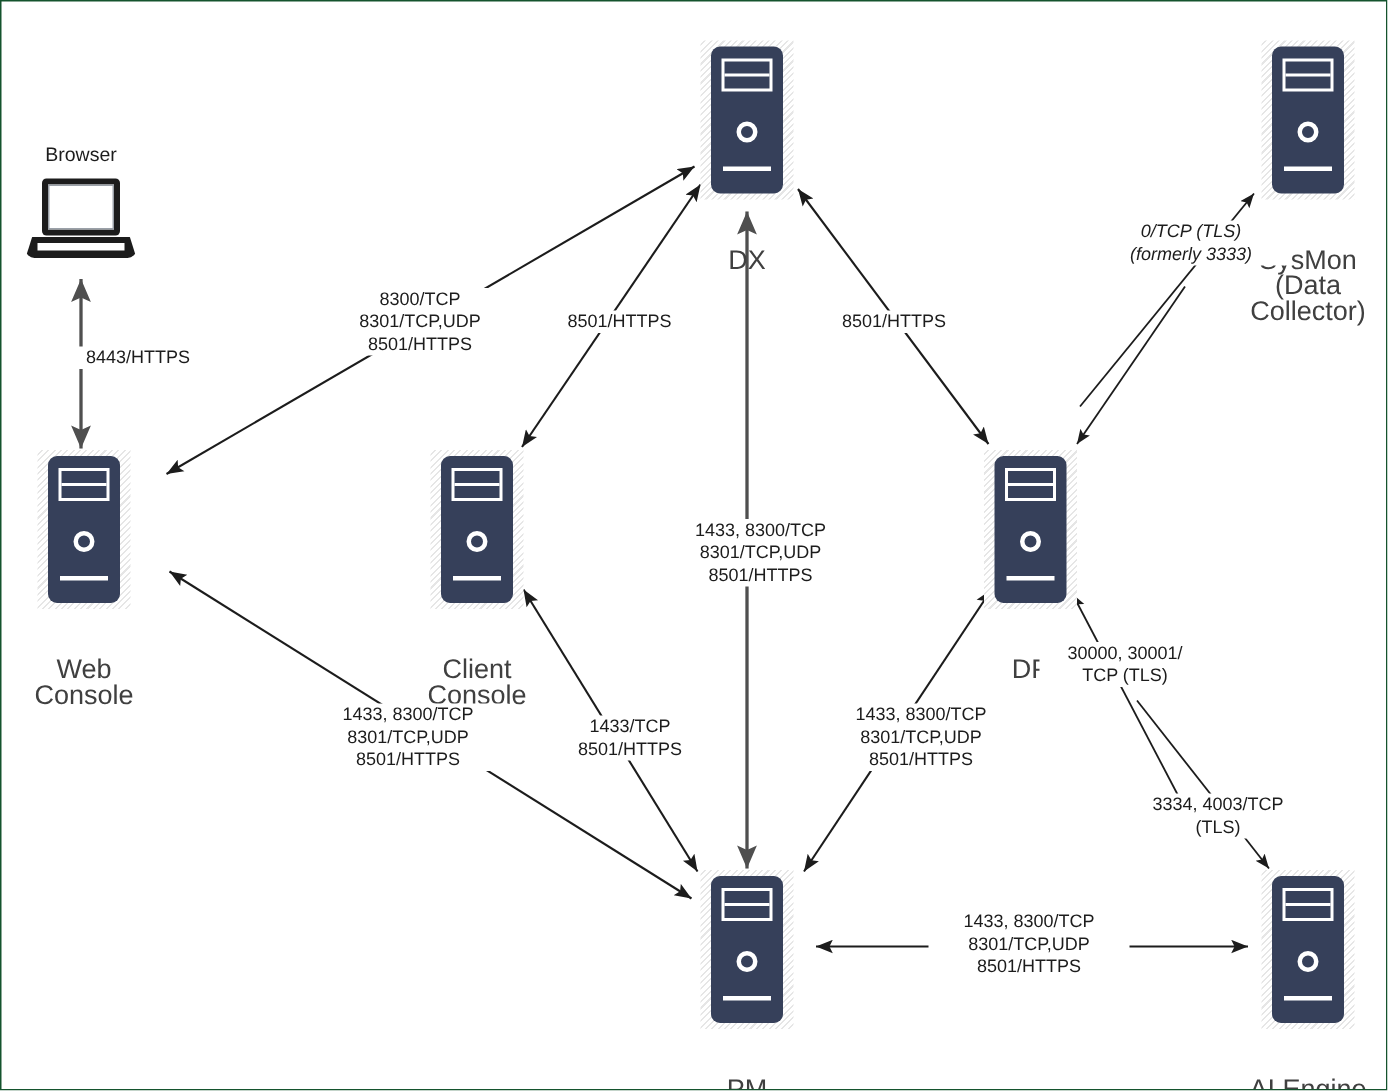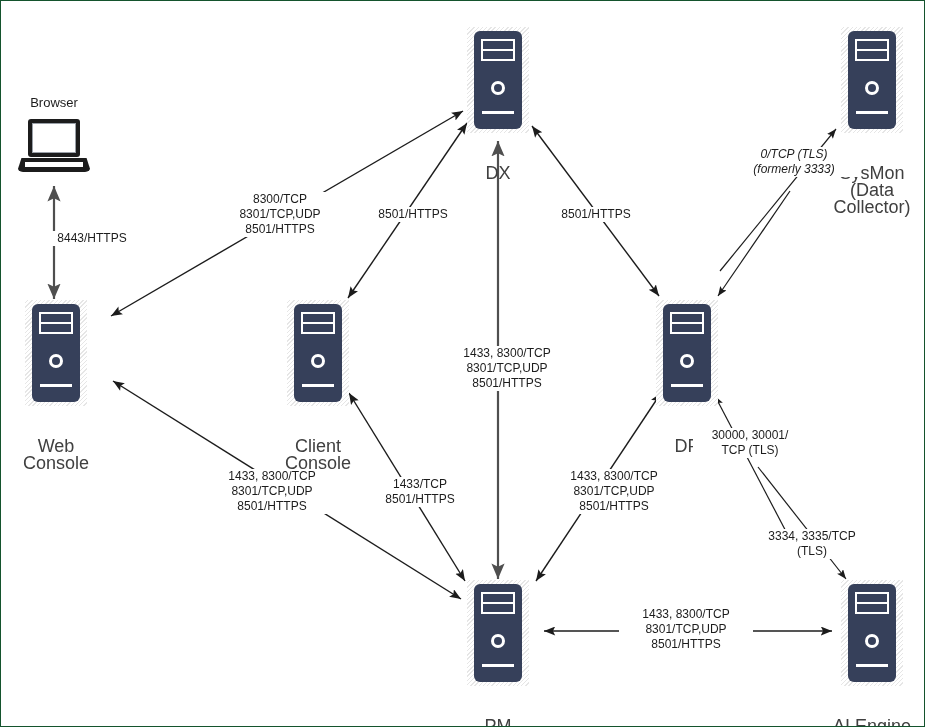--- a/index.html
+++ b/index.html
@@ -320,20 +320,20 @@
 8301/TCP,UDP
 8501/HTTPS</div>
 
   <div class="edge-label" style="left:726px; top:146px; width:130px;font-style:italic;">0/TCP (TLS)
 (formerly 3333)</div>
 
 
   <div class="edge-label" style="left:692px; top:427px; width:110px;">30000, 30001/
 TCP (TLS)</div>
 
-  <div class="edge-label" style="left:754px; top:528px; width:110px;">3334, 3335/TCP
+  <div class="edge-label" style="left:754px; top:528px; width:110px;">3334, 4003/TCP
 (TLS)</div>
 
   <div class="edge-label" style="left:618px; top:606px; width:130px;">1433, 8300/TCP
 8301/TCP,UDP
 8501/HTTPS</div>
 
 </div>
 
 </body></html>

